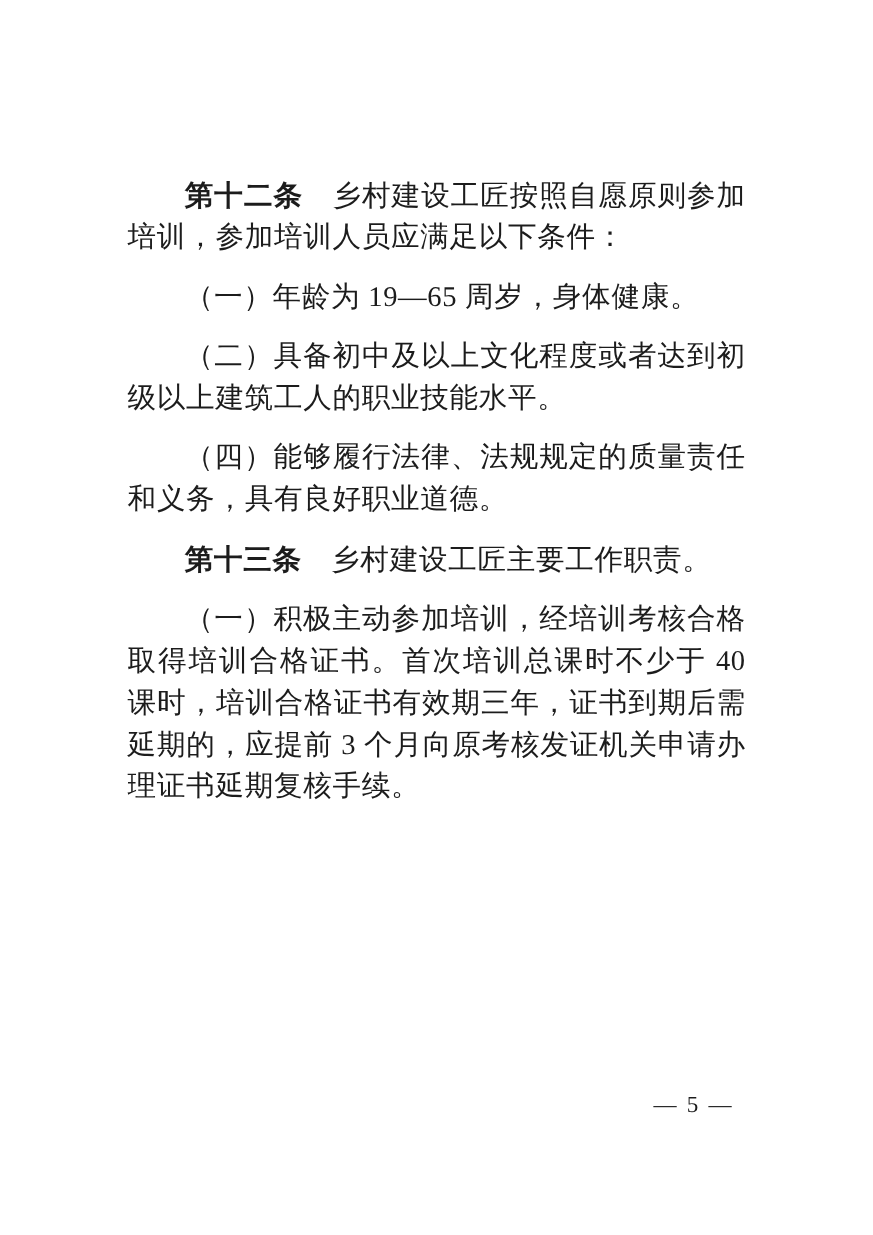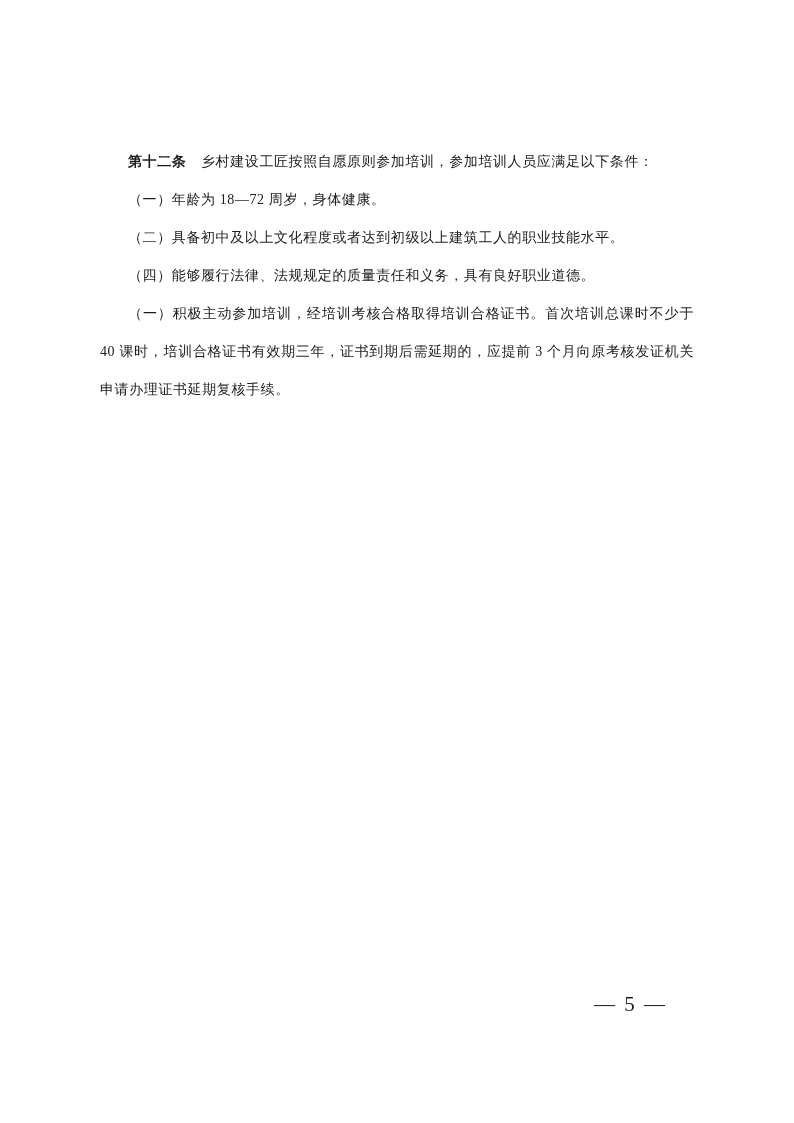--- a/index.html
+++ b/index.html
@@ -17,22 +17,22 @@
     font-family: "Liberation Serif", "DejaVu Serif", serif;
     color: #1c1c1c;
   }
   .content {
     position: absolute;
     top: 142px;
     left: 100px;
     width: 594px;
   }
   .para {
-    margin: 0;
-    font-size: 14px;
+    margin: 16px;
+    font-size: 26px;
     line-height: 38px;
     letter-spacing: 0.6px;
     text-align: justify;
     text-justify: inter-ideograph;
     text-indent: 2em;
     word-break: break-all;
   }
   .para .lead {
     font-weight: bold;
     font-family: "Liberation Sans", "DejaVu Sans", sans-serif;
@@ -46,19 +46,20 @@
     letter-spacing: 2px;
     color: #1c1c1c;
   }
 </style>
 </head>
 <body>
 
 <div class="page">
   <div class="content">
     <p class="para"><b class="lead">第十二条</b><span>　乡村建设工匠按照自愿原则参加培训，参加培训人员应满足以下条件：</span></p>
-    <p class="para"><span>（一）年龄为 18—72 周岁，身体健康。</span></p>
+    <p class="para"><span>（一）年龄为 19—65 周岁，身体健康。</span></p>
     <p class="para"><span>（二）具备初中及以上文化程度或者达到初级以上建筑工人的职业技能水平。</span></p>
     <p class="para"><span>（四）能够履行法律、法规规定的质量责任和义务，具有良好职业道德。</span></p>
+    <p class="para"><b class="lead">第十三条</b><span>　乡村建设工匠主要工作职责。</span></p>
     <p class="para"><span>（一）积极主动参加培训，经培训考核合格取得培训合格证书。首次培训总课时不少于 40 课时，培训合格证书有效期三年，证书到期后需延期的，应提前 3 个月向原考核发证机关申请办理证书延期复核手续。</span></p>
   </div>
   <div class="footer">— 5 —</div>
 </div>
 
 </body></html>

